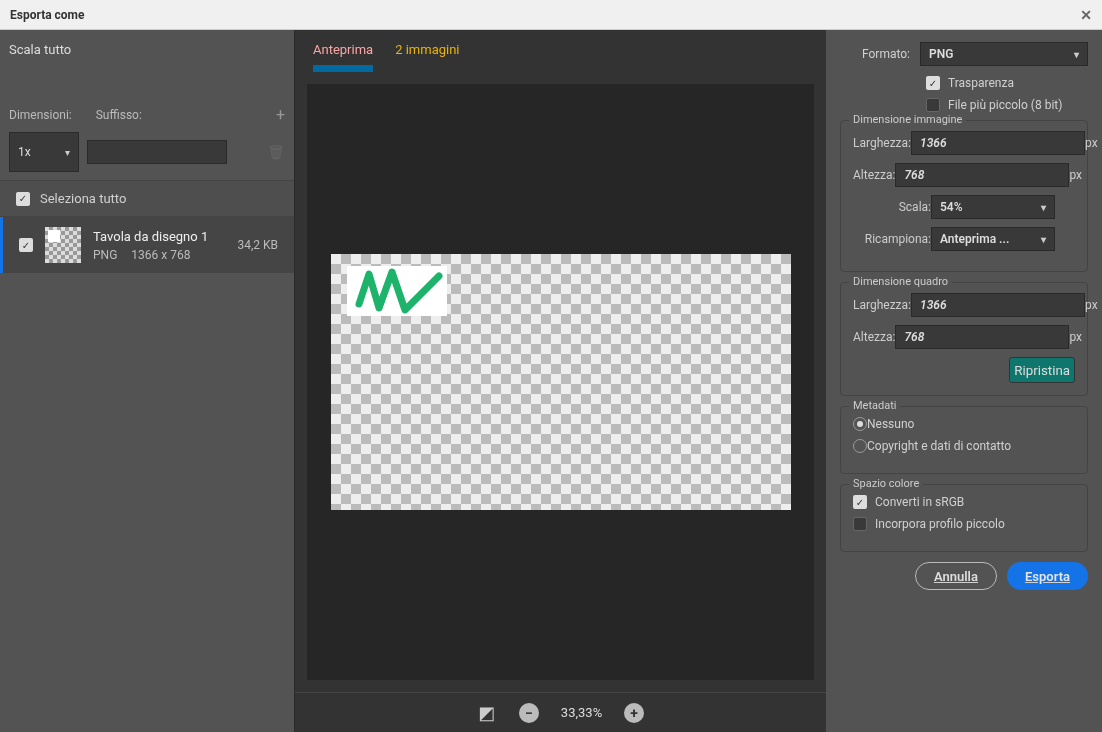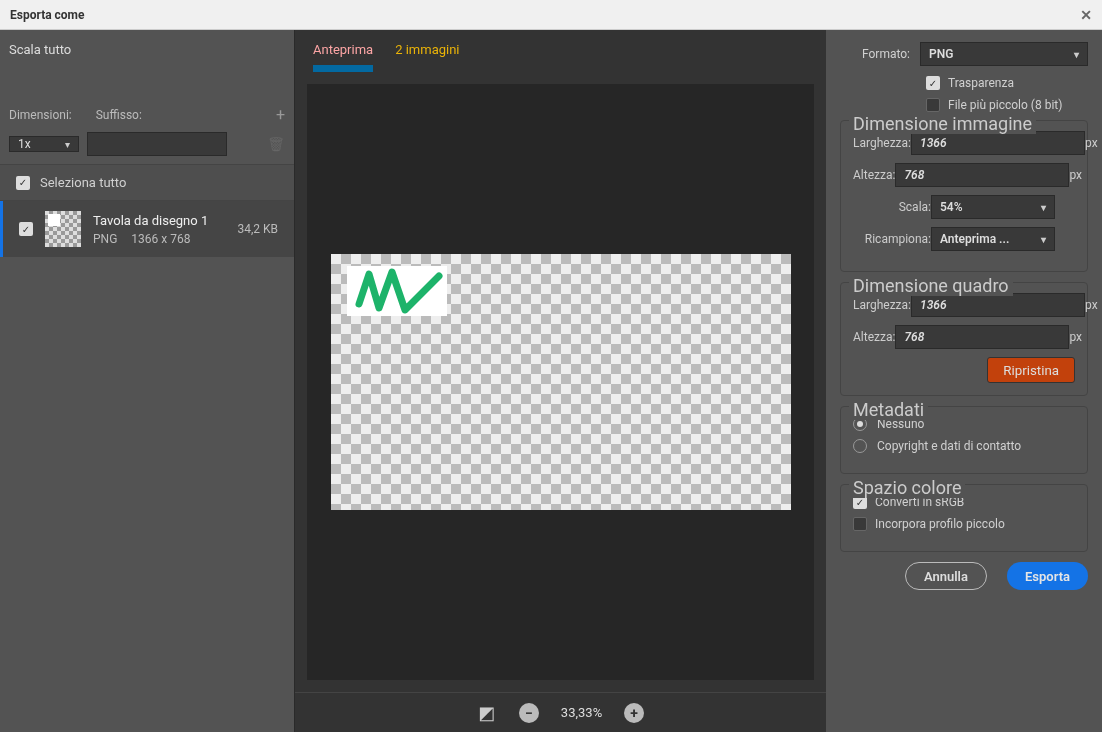--- a/index.html
+++ b/index.html
@@ -11,21 +11,21 @@
 
 .main { display: flex; height: 702px; }
 
 
 .left { width: 295px; background: #535353; border-right: 1px solid #2a2a2a; display: flex; flex-direction: column; }
 .left-head { padding: 12px 9px 8px; }
 .left-head .scala { font-size: 13px; color: #ddd; margin-bottom: 10px; }
 .dim-row { display: flex; align-items: center; gap: 24px; color: #bbb; font-size: 12px; margin-bottom: 8px; margin-top: 48px; }
 .dim-row .plus { margin-left: auto; color: #999; font-size: 16px; cursor: pointer; }
 .dim-ctrl { display: flex; gap: 8px; align-items: center; }
-.select1x { background: #393939; border: 1px solid #2a2a2a; color: #ddd; height: 16px; padding: 0 8px; width: 70px; display: flex; align-items: center; justify-content: space-between; font-size: 12px; }
+.select1x { background: #393939; border: 1px solid #2a2a2a; color: #ddd; height: 40px; padding: 0 8px; width: 70px; display: flex; align-items: center; justify-content: space-between; font-size: 12px; }
 .suffix-in { background: #393939; border: 1px solid #2a2a2a; height: 24px; width: 140px; padding: 0 6px; color: #ddd; }
 .trash { margin-left: auto; color: #666; font-size: 14px; }
 
 .selall { padding: 10px 16px; display: flex; align-items: center; gap: 10px; border-top: 1px solid #444; border-bottom: 1px solid #444; background: #4e4e4e; }
 .cb { width: 14px; height: 14px; background: #ddd; border-radius: 2px; display: flex; align-items: center; justify-content: center; color: #333; font-size: 10px; }
 .cb.off { background: #393939; border: 1px solid #666; }
 
 .art-item { display: flex; align-items: center; gap: 12px; padding: 10px 16px; background: #454545; border-left: 3px solid #1473e6; }
 .thumb { width: 36px; height: 36px; background-image: linear-gradient(45deg,#999 25%,transparent 25%),linear-gradient(-45deg,#999 25%,transparent 25%),linear-gradient(45deg,transparent 75%,#999 75%),linear-gradient(-45deg,transparent 75%,#999 75%); background-size: 8px 8px; background-position: 0 0,0 4px,4px -4px,-4px 0; background-color: #ddd; position: relative; }
 .thumb::after { content:""; position:absolute; left:3px; top:3px; width:12px; height:12px; background:#fff; }
@@ -45,37 +45,37 @@
 .wh svg { position: absolute; top: 0; left: 0; }
 .zoombar { height: 40px; display: flex; align-items: center; justify-content: center; gap: 22px; border-top: 1px solid #444; }
 .zoombar .zi { color: #ccc; font-size: 18px; display: flex; align-items: center; justify-content: center; width: 20px; height: 20px; }
 .zoombar .zi.circle { background: #bbb; color: #333; border-radius: 50%; font-size: 14px; font-weight: bold; }
 .zoombar .zp { font-size: 13px; color: #ddd; }
 
 
 .right { width: 276px; background: #535353; padding: 12px 14px; overflow-y: auto; font-size: 12px; }
 .right::-webkit-scrollbar { width: 6px; }
 .fgroup { border: 1px solid #444; border-radius: 4px; padding: 10px 12px 12px; margin-bottom: 10px; position: relative; }
-.fgroup > .legend { position: absolute; top: -8px; left: 8px; background: #535353; padding: 0 4px; color: #ccc; font-size: 18px; }
+.fgroup > .legend { position: absolute; top: -8px; left: 8px; background: #535353; padding: 0 4px; color: #ccc; font-size: 11px; }
 .frow { display: flex; align-items: center; margin-bottom: 8px; gap: 0; }
 .frow .flabel { width: 78px; text-align: right; color: #ccc; }
 .frow .funit { width: 20px; color: #ccc; }
 .fsel, .fin { background: #393939; border: 1px solid #2a2a2a; color: #ddd; height: 24px; padding: 0 8px; font-size: 12px; flex: 1; }
 .fsel { display: flex; align-items: center; justify-content: space-between; font-weight: 600; }
 .fin { font-weight: 600; font-style: italic; }
 .chev { font-size: 10px; color: #ccc; }
 .ck-row { display: flex; align-items: center; gap: 8px; margin-left: 86px; margin-bottom: 8px; }
 .ck-row2 { display: flex; align-items: center; gap: 8px; margin-bottom: 8px; }
-.fbtn { background: #c2410c; border: 1px solid #333; color: #ddd; height: 26px; padding: 0 15px; border-radius: 3px; margin-left: auto; display: block; }
-.radio-row { display: flex; align-items: center; gap: 10px; margin-bottom: 8px; }
+.fbtn { background: #0f766e; border: 1px solid #333; color: #ddd; height: 26px; padding: 0 4px; border-radius: 3px; margin-left: auto; display: block; }
+.radio-row { display: flex; align-items: center; gap: 0; margin-bottom: 8px; }
 .radio { width: 14px; height: 14px; border-radius: 50%; border: 1px solid #999; display: flex; align-items: center; justify-content: center; }
 .radio.on::after { content:""; width: 6px; height: 6px; border-radius: 50%; background: #ddd; }
 .link-row { color: #ccc; margin-bottom: 14px; }
 .link-row a { color: #4a90d9; text-decoration: underline; cursor: pointer; }
-.btns { display: flex; gap: 20px; justify-content: flex-end; }
+.btns { display: flex; gap: 10px; justify-content: flex-end; text-decoration: underline; }
 .btn { height: 28px; padding: 0 18px; border-radius: 14px; font-size: 13px; display: flex; align-items: center; font-weight: 600; cursor: pointer; }
 .btn.cancel { border: 1px solid #bbb; color: #ddd; background: transparent; }
 .btn.primary { background: #1473e6; color: #e5e5e5; border: none; }
 
 .topband { display: flex; align-items: center; gap: 10px; margin-bottom: 10px; }
 .topband .flabel { width: 70px; text-align: right; }
 </style>
 </head>
 <body>
 

